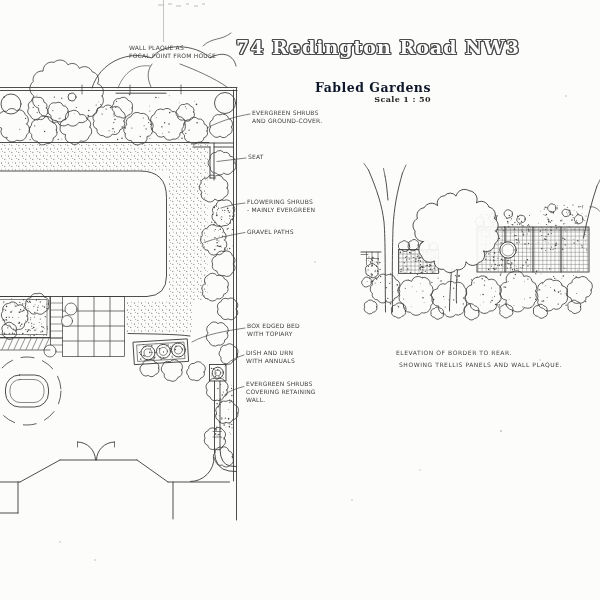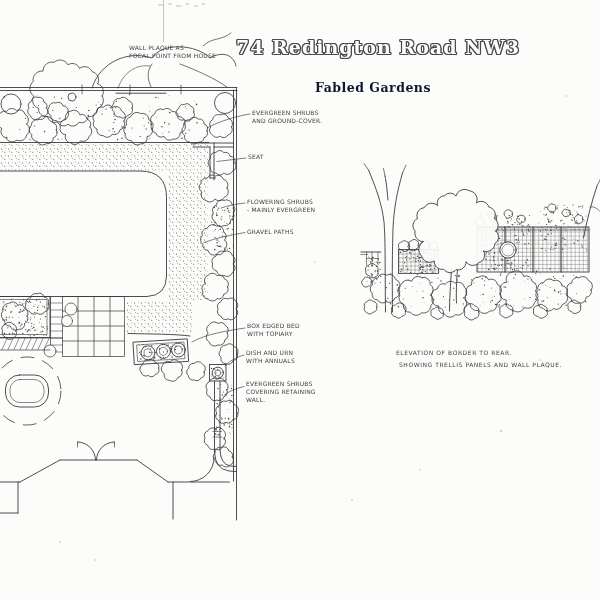--- a/index.html
+++ b/index.html
@@ -1195,20 +1195,21 @@
     </g>
 
     <g id="canopy">
           <path d="M495.8,231.0 A7.8,7.8 0 0 1 494.9,243.6 A8.4,8.4 0 0 1 483.4,250.9 A7.7,7.7 0 0 1 478.9,262.5 A8.0,8.0 0 0 1 466.0,261.7 A7.9,7.9 0 0 1 456.0,269.6 A7.7,7.7 0 0 1 443.6,269.2 A7.7,7.7 0 0 1 434.3,260.9 A8.4,8.4 0 0 1 421.6,256.0 A9.1,9.1 0 0 1 423.6,241.5 A8.4,8.4 0 0 1 415.1,231.0 A7.9,7.9 0 0 1 417.5,218.5 A7.8,7.8 0 0 1 424.1,207.8 A8.5,8.5 0 0 1 437.6,205.7 A7.5,7.5 0 0 1 444.6,195.8 A7.1,7.1 0 0 1 456.0,196.1 A8.8,8.8 0 0 1 469.1,190.7 A8.8,8.8 0 0 1 476.4,202.9 A8.1,8.1 0 0 1 488.9,207.1 A7.8,7.8 0 0 1 494.3,218.6 A7.8,7.8 0 0 1 495.8,231.0 Z" fill="#fcfcfb" fill-opacity="0.92" stroke="#3a3a3a" stroke-width="0.9"></path>
         </g>
   </g>
 </svg>
 
 <div class="hdr addr">74 Redington Road NW3</div>
 <div class="hdr proj">Fabled Gardens</div>
+<div class="hdr scale">Scale 1 : 50</div>
 
 <div class="note" style="left:129px;top:44px">WALL PLAQUE AS
 FOCAL POINT FROM HOUSE</div>
 <div class="note" style="left:252px;top:109px">EVERGREEN SHRUBS
 AND GROUND-COVER.</div>
 <div class="note" style="left:248px;top:153px">SEAT</div>
 <div class="note" style="left:247px;top:198px">FLOWERING SHRUBS
 - MAINLY EVERGREEN</div>
 <div class="note" style="left:247px;top:228px">GRAVEL PATHS</div>
 <div class="note" style="left:247px;top:322px">BOX EDGED BED

